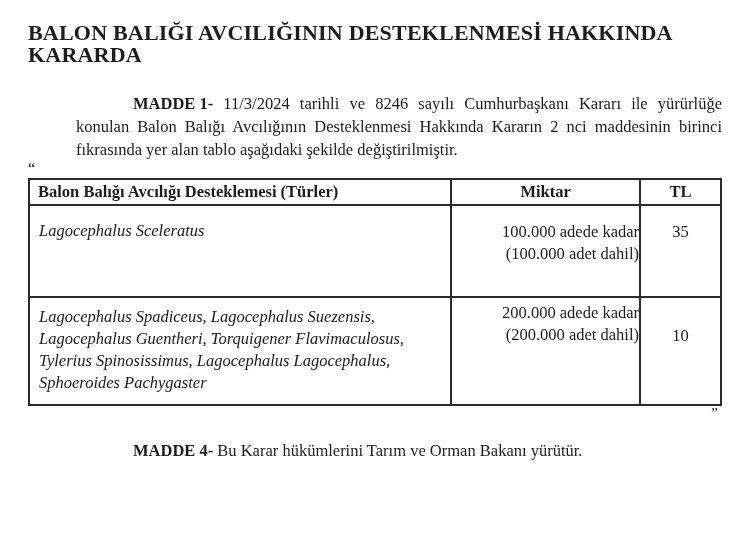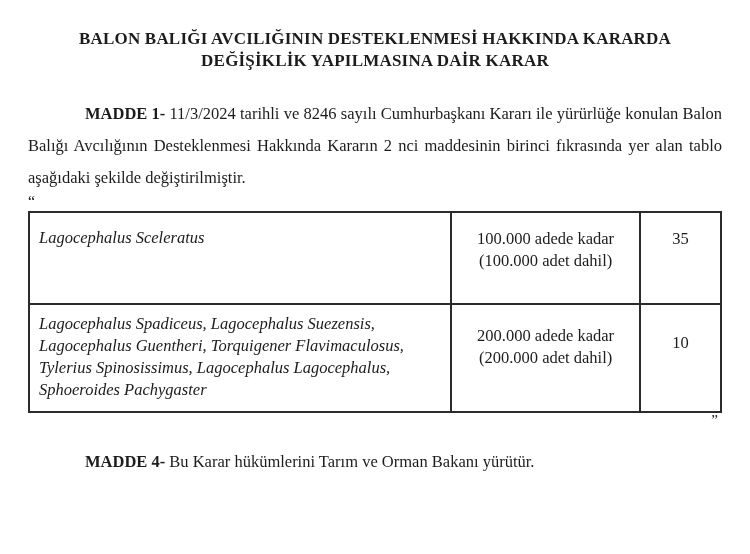--- a/index.html
+++ b/index.html
@@ -10,32 +10,32 @@
     font-family: "Liberation Serif", "DejaVu Serif", serif;
     color: #1c1c1c;
     overflow: hidden;
   }
   .page {
     width: 750px;
     height: 554px;
     padding: 22px 28px 0 28px;
   }
   .doc-title {
-    text-align: center;
+    text-align: left;
     font-weight: bold;
-    font-size: 17px;
+    font-size: 22px;
     line-height: 22px;
     letter-spacing: 0.2px;
     margin-bottom: 26px;
-    margin-top: 6px;
   }
   .article {
     font-size: 16.5px;
-    line-height: 32px;
+    line-height: 23px;
     text-align: justify;
+    margin-left: 48px;
   }
   .article .indent-label {
     display: inline-block;
     text-indent: 0;
     margin-left: 57px;
     font-weight: bold;
   }
   .open-quote {
     font-size: 16px;
     line-height: 16px;
@@ -67,26 +67,26 @@
   }
   td.species-cell {
     padding: 14px 10px 6px 9px;
     font-style: italic;
     line-height: 22px;
   }
   tr.row-1 td { height: 92px; }
   tr.row-2 td { height: 108px; }
   tr.row-2 td.species-cell { padding-top: 8px; }
   td.amount-cell {
-    text-align: center;
+    text-align: right;
     padding-top: 15px;
     line-height: 22px;
     border-radius: 8px;
   }
-  tr.row-2 td.amount-cell { padding-top: 20px; }
+  tr.row-2 td.amount-cell { padding-top: 4px; }
   td.tl-cell {
     text-align: center;
     padding-top: 16px;
   }
   tr.row-2 td.tl-cell { padding-top: 28px; }
   .close-quote {
     text-align: right;
     font-size: 15px;
     line-height: 14px;
     height: 15px;
@@ -96,34 +96,38 @@
   .article-3 { margin-top: 13px; }
   .article-4 { margin-top: 18px; }
 </style>
 </head>
 <body>
 
 <div class="page">
 
   <div class="doc-title">
     <div>BALON BALIĞI AVCILIĞININ DESTEKLENMESİ HAKKINDA KARARDA</div>
-    <div>DEĞİŞİKLİK YAPILMASINA DAİR KARAR</div>
   </div>
 
   <p class="article article-1"><span class="indent-label">MADDE 1-</span><span> 11/3/2024 tarihli ve 8246 sayılı Cumhurbaşkanı Kararı ile yürürlüğe konulan Balon Balığı Avcılığının Desteklenmesi Hakkında Kararın 2 nci maddesinin birinci fıkrasında yer alan tablo aşağıdaki şekilde değiştirilmiştir.</span></p>
 
   <div class="open-quote">“</div>
 
   <table class="support-table">
     <colgroup>
         <col class="c1">
         <col class="c2">
         <col class="c3">
       </colgroup>
     <tbody>
+        <tr>
+      <th class="species-h">Balon Balığı Avcılığı Desteklemesi (Türler)</th>
+      <th class="amount-h">Miktar</th>
+      <th class="tl-h">TL</th>
+    </tr>
     <tr class="row-1">
       <td class="species-cell">Lagocephalus Sceleratus</td>
       <td class="amount-cell">
         <div>100.000 adede kadar</div>
         <div>(100.000 adet dahil)</div>
       </td>
       <td class="tl-cell">35</td>
     </tr>
     <tr class="row-2">
       <td class="species-cell">Lagocephalus Spadiceus, Lagocephalus Suezensis, Lagocephalus Guentheri, Torquigener Flavimaculosus, Tylerius Spinosissimus, Lagocephalus Lagocephalus, Sphoeroides Pachygaster</td>

